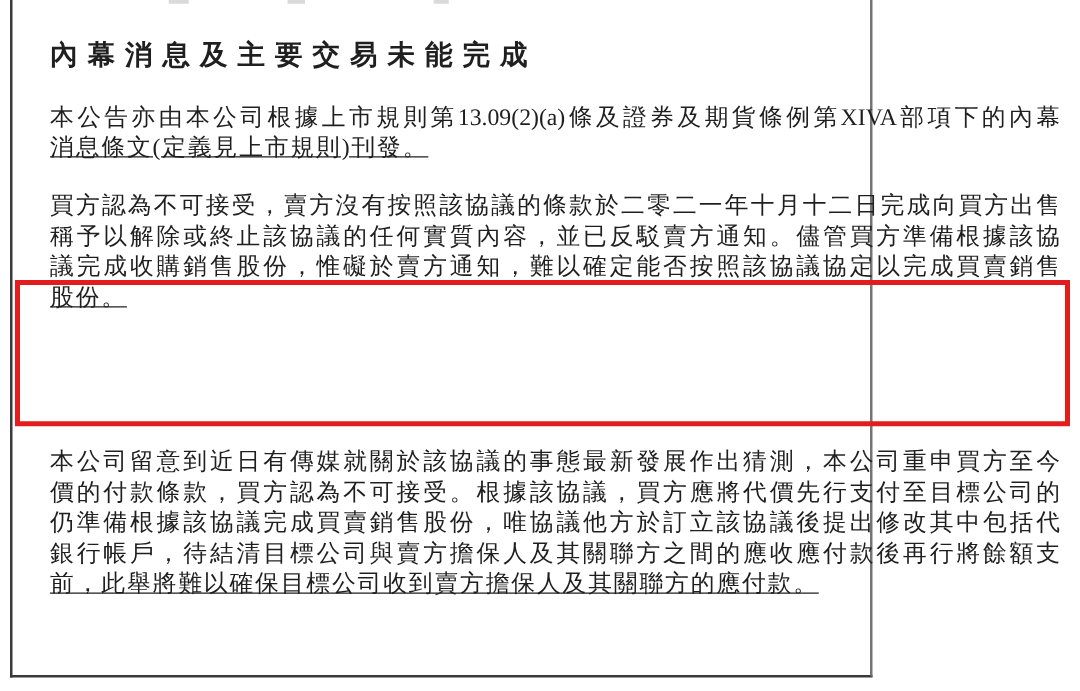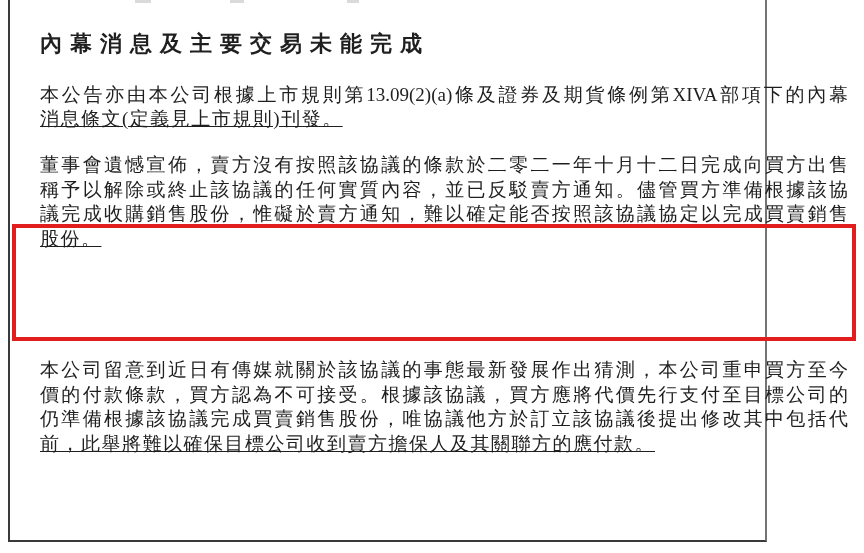--- a/index.html
+++ b/index.html
@@ -5,21 +5,21 @@
   html, body { margin: 0; padding: 0; }
   body {
     width: 864px; height: 553px;
     background: #ffffff;
     position: relative;
     overflow: hidden;
     font-family: "Liberation Serif", "DejaVu Serif", serif;
   }
   .doc-frame {
     position: absolute; left: 8px; top: 0;
-    width: 759px; height: 542px;
+    width: 690px; height: 542px;
     box-sizing: border-box;
     border-left: 2px solid var(--border);
     border-right: 2px solid #747474;
     border-bottom: 2px solid var(--border);
     background: #ffffff;
     padding-left: 20px;
   }
   .remnant {
     position: absolute; top: 0; height: 3px;
     background: #c6c6c6; opacity: .65;
@@ -59,28 +59,29 @@
   <div class="remnant" style="left:337px; width:12px;"></div>
 
   <div class="heading">內幕消息及主要交易未能完成</div>
 
   <div class="para para-1">
     <div class="line">本公告亦由本公司根據上市規則第13.09(2)(a)條及證券及期貨條例第XIVA部項下的內幕</div>
     <div class="line last">消息條文(定義見上市規則)刊發。</div>
   </div>
 
   <div class="para para-2">
-    <div class="line">董事會遺憾宣佈，賣方沒有按照該協議的條款於二零二一年十月十二日完成向買方出售</div>
+    <div class="line">買方認為不可接受，賣方沒有按照該協議的條款於二零二一年十月十二日完成向買方出售</div>
     <div class="line">稱予以解除或終止該協議的任何實質內容，並已反駁賣方通知。儘管買方準備根據該協</div>
     <div class="line">議完成收購銷售股份，惟礙於賣方通知，難以確定能否按照該協議協定以完成買賣銷售</div>
     <div class="line last">股份。</div>
   </div>
 
   <div class="para para-3">
     <div class="line">本公司留意到近日有傳媒就關於該協議的事態最新發展作出猜測，本公司重申買方至今</div>
     <div class="line">價的付款條款，買方認為不可接受。根據該協議，買方應將代價先行支付至目標公司的</div>
     <div class="line">仍準備根據該協議完成買賣銷售股份，唯協議他方於訂立該協議後提出修改其中包括代</div>
+    <div class="line">銀行帳戶，待結清目標公司與賣方擔保人及其關聯方之間的應收應付款後再行將餘額支</div>
     <div class="line last">前，此舉將難以確保目標公司收到賣方擔保人及其關聯方的應付款。</div>
   </div>
 
 </div>
 
 <div class="highlight-box"></div>
 
 </body></html>

